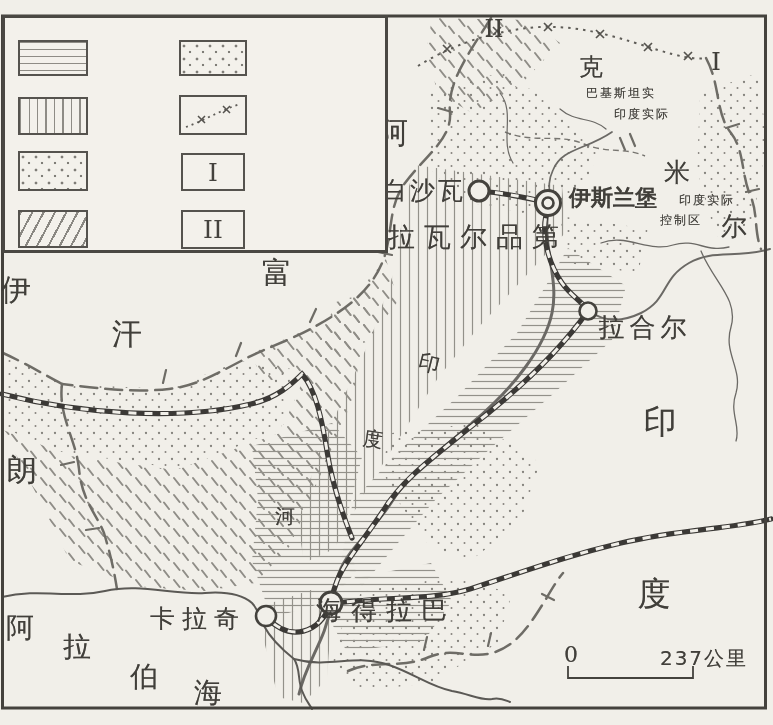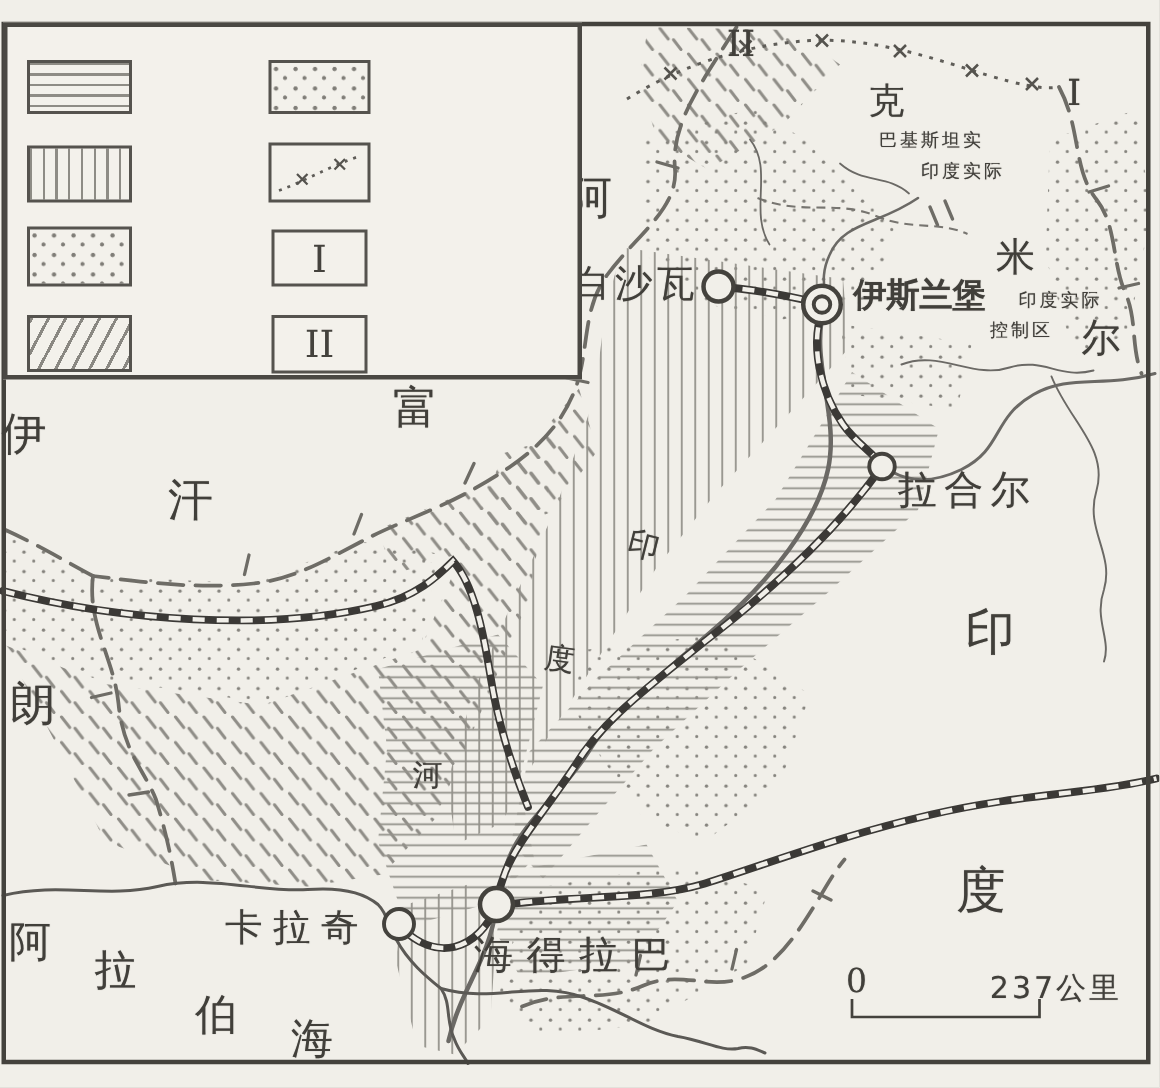--- a/index.html
+++ b/index.html
@@ -205,23 +205,24 @@
   <div class="lbl" style="left:734px;top:226px;font-size:26px;">尔</div>
   <div class="lbl sm" style="left:621px;top:93px;">巴基斯坦实</div>
   <div class="lbl sm" style="left:642px;top:114px;">印度实际</div>
   <div class="lbl sm" style="left:707px;top:200px;">印度实际</div>
   <div class="lbl sm" style="left:681px;top:220px;">控制区</div>
   <div class="lbl serif" style="left:716px;top:62px;font-size:24px;">I</div>
   <div class="lbl serif" style="left:494px;top:29px;font-size:24px;">II</div>
 
   <div class="lbl" style="left:424px;top:190px;font-size:25px;letter-spacing:3px;font-family:Liberation Serif, serif;">白沙瓦</div>
   <div class="lbl bold" style="left:613px;top:198px;font-size:22px;">伊斯兰堡</div>
+  <div class="lbl" style="left:478px;top:236px;font-size:27px;letter-spacing:9px;">拉瓦尔品第</div>
   <div class="lbl" style="left:198px;top:618px;font-size:25px;letter-spacing:7px;">卡拉奇</div>
   <div class="lbl" style="left:645px;top:327px;font-size:26px;letter-spacing:5px;">拉合尔</div>
-  <div class="lbl" style="left:386px;top:637px;font-size:26px;letter-spacing:9px;">海得拉巴</div>
+  <div class="lbl" style="left:386px;top:610px;font-size:26px;letter-spacing:9px;">海得拉巴</div>
 
   <div class="lbl" style="left:429px;top:364px;font-size:21px;transform:translate(-50%,-50%) rotate(14deg);">印</div>
   <div class="lbl" style="left:373px;top:439px;font-size:20px;transform:translate(-50%,-50%) rotate(8deg);">度</div>
   <div class="lbl" style="left:285px;top:516px;font-size:20px;">河</div>
 
   <div class="lbl" style="left:20px;top:628px;font-size:28px;">阿</div>
   <div class="lbl" style="left:77px;top:647px;font-size:28px;">拉</div>
   <div class="lbl" style="left:144px;top:677px;font-size:28px;">伯</div>
   <div class="lbl" style="left:208px;top:693px;font-size:28px;">海</div>
 

